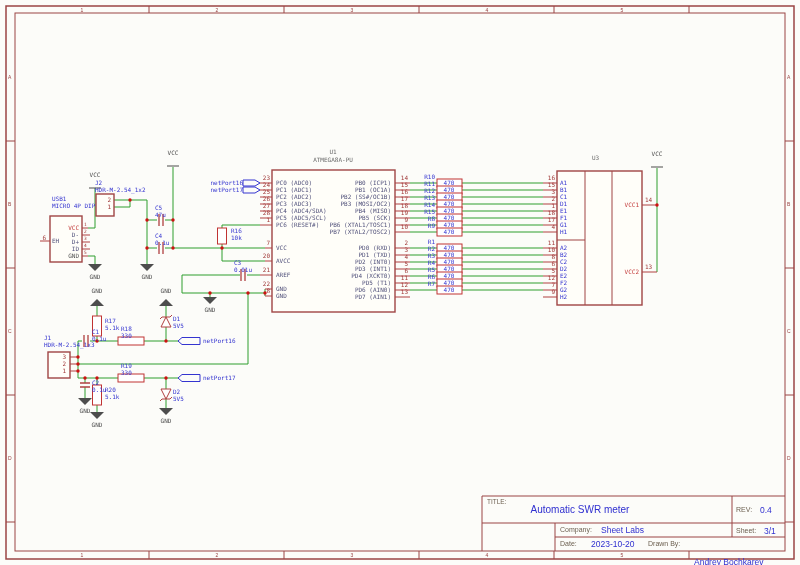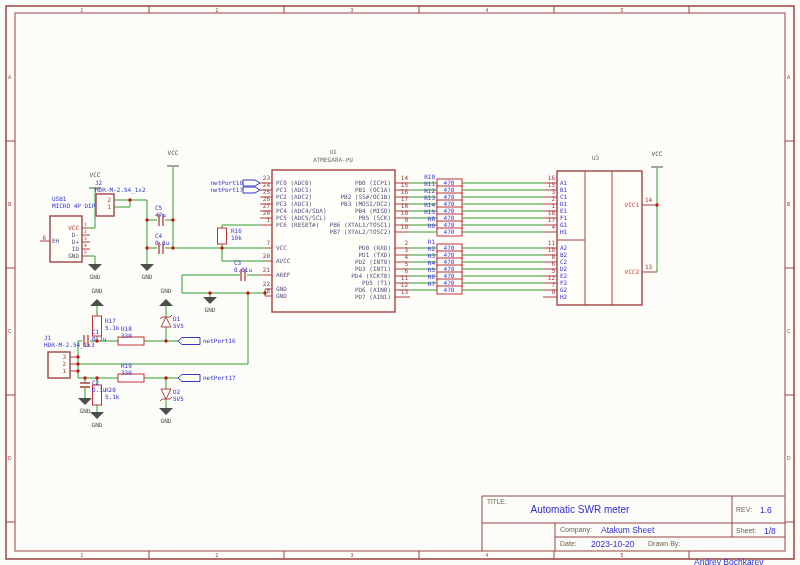--- a/index.html
+++ b/index.html
@@ -164,25 +164,25 @@
 <div class="t fr-t" style="left:8px;top:328px">C</div>
 <div class="t fr-t" style="left:8px;top:455px">D</div>
 <div class="t fr-t" style="left:787px;top:74px">A</div>
 <div class="t fr-t" style="left:787px;top:201px">B</div>
 <div class="t fr-t" style="left:787px;top:328px">C</div>
 <div class="t fr-t" style="left:787px;top:455px">D</div>
 
 <div class="t tb-small" style="left:487px;top:498px">TITLE:</div>
 <div class="t tb-title c" style="left:580px;top:504px">Automatic SWR meter</div>
 <div class="t tb-l" style="left:736px;top:506px">REV:</div>
-<div class="t tb-v" style="left:760px;top:505px">1.6</div>
+<div class="t tb-v" style="left:760px;top:505px">0.4</div>
 <div class="t tb-l" style="left:560px;top:526px">Company:</div>
-<div class="t tb-v" style="left:601px;top:525px">Atakum Sheet</div>
+<div class="t tb-v" style="left:601px;top:525px">Sheet Labs</div>
 <div class="t tb-l" style="left:736px;top:527px">Sheet:</div>
-<div class="t tb-v" style="left:764px;top:526px">1/8</div>
+<div class="t tb-v" style="left:764px;top:526px">3/1</div>
 <div class="t tb-l" style="left:560px;top:540px">Date:</div>
 <div class="t tb-v" style="left:591px;top:539px">2023-10-20</div>
 <div class="t tb-l" style="left:648px;top:540px">Drawn By:</div>
 <div class="t tb-v" style="left:694px;top:557px">Andrey Bochkarev</div>
 
 <div class="t gray c" style="left:333px;top:149px">U1</div>
 <div class="t gray c" style="left:333px;top:157px">ATMEGA8A-PU</div>
 <div class="t gray" style="left:592px;top:155px">U3</div>
 
 <div class="t blue" style="left:52px;top:196px">USB1</div>

